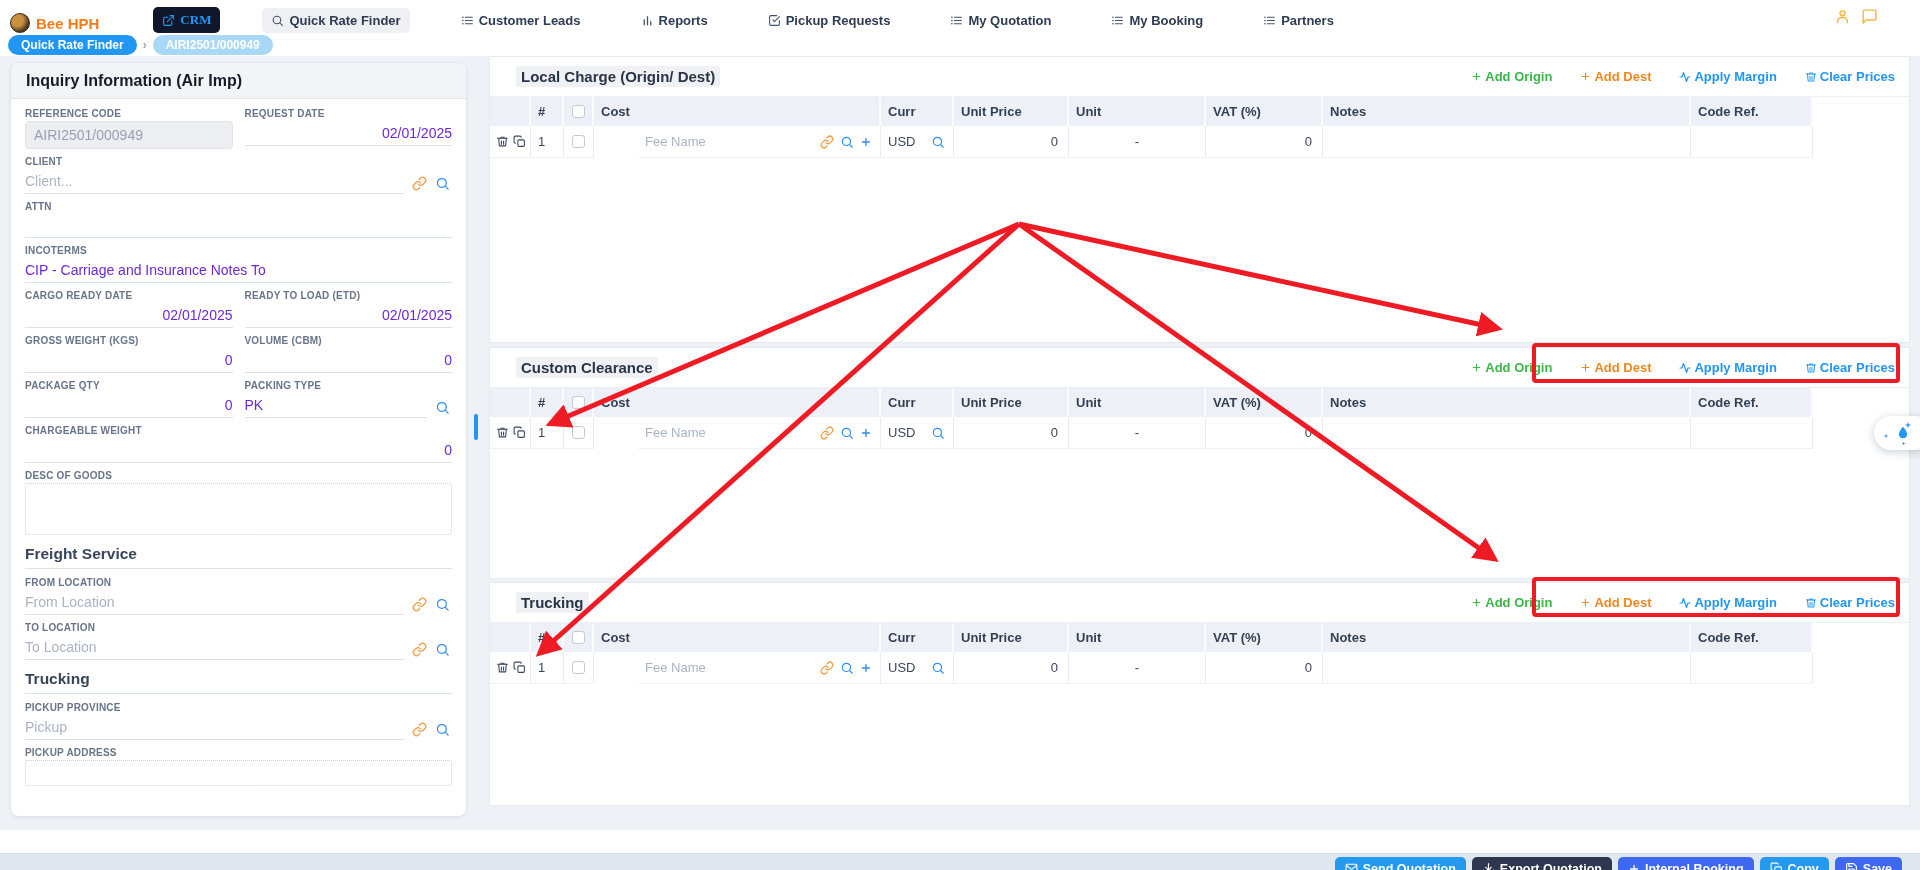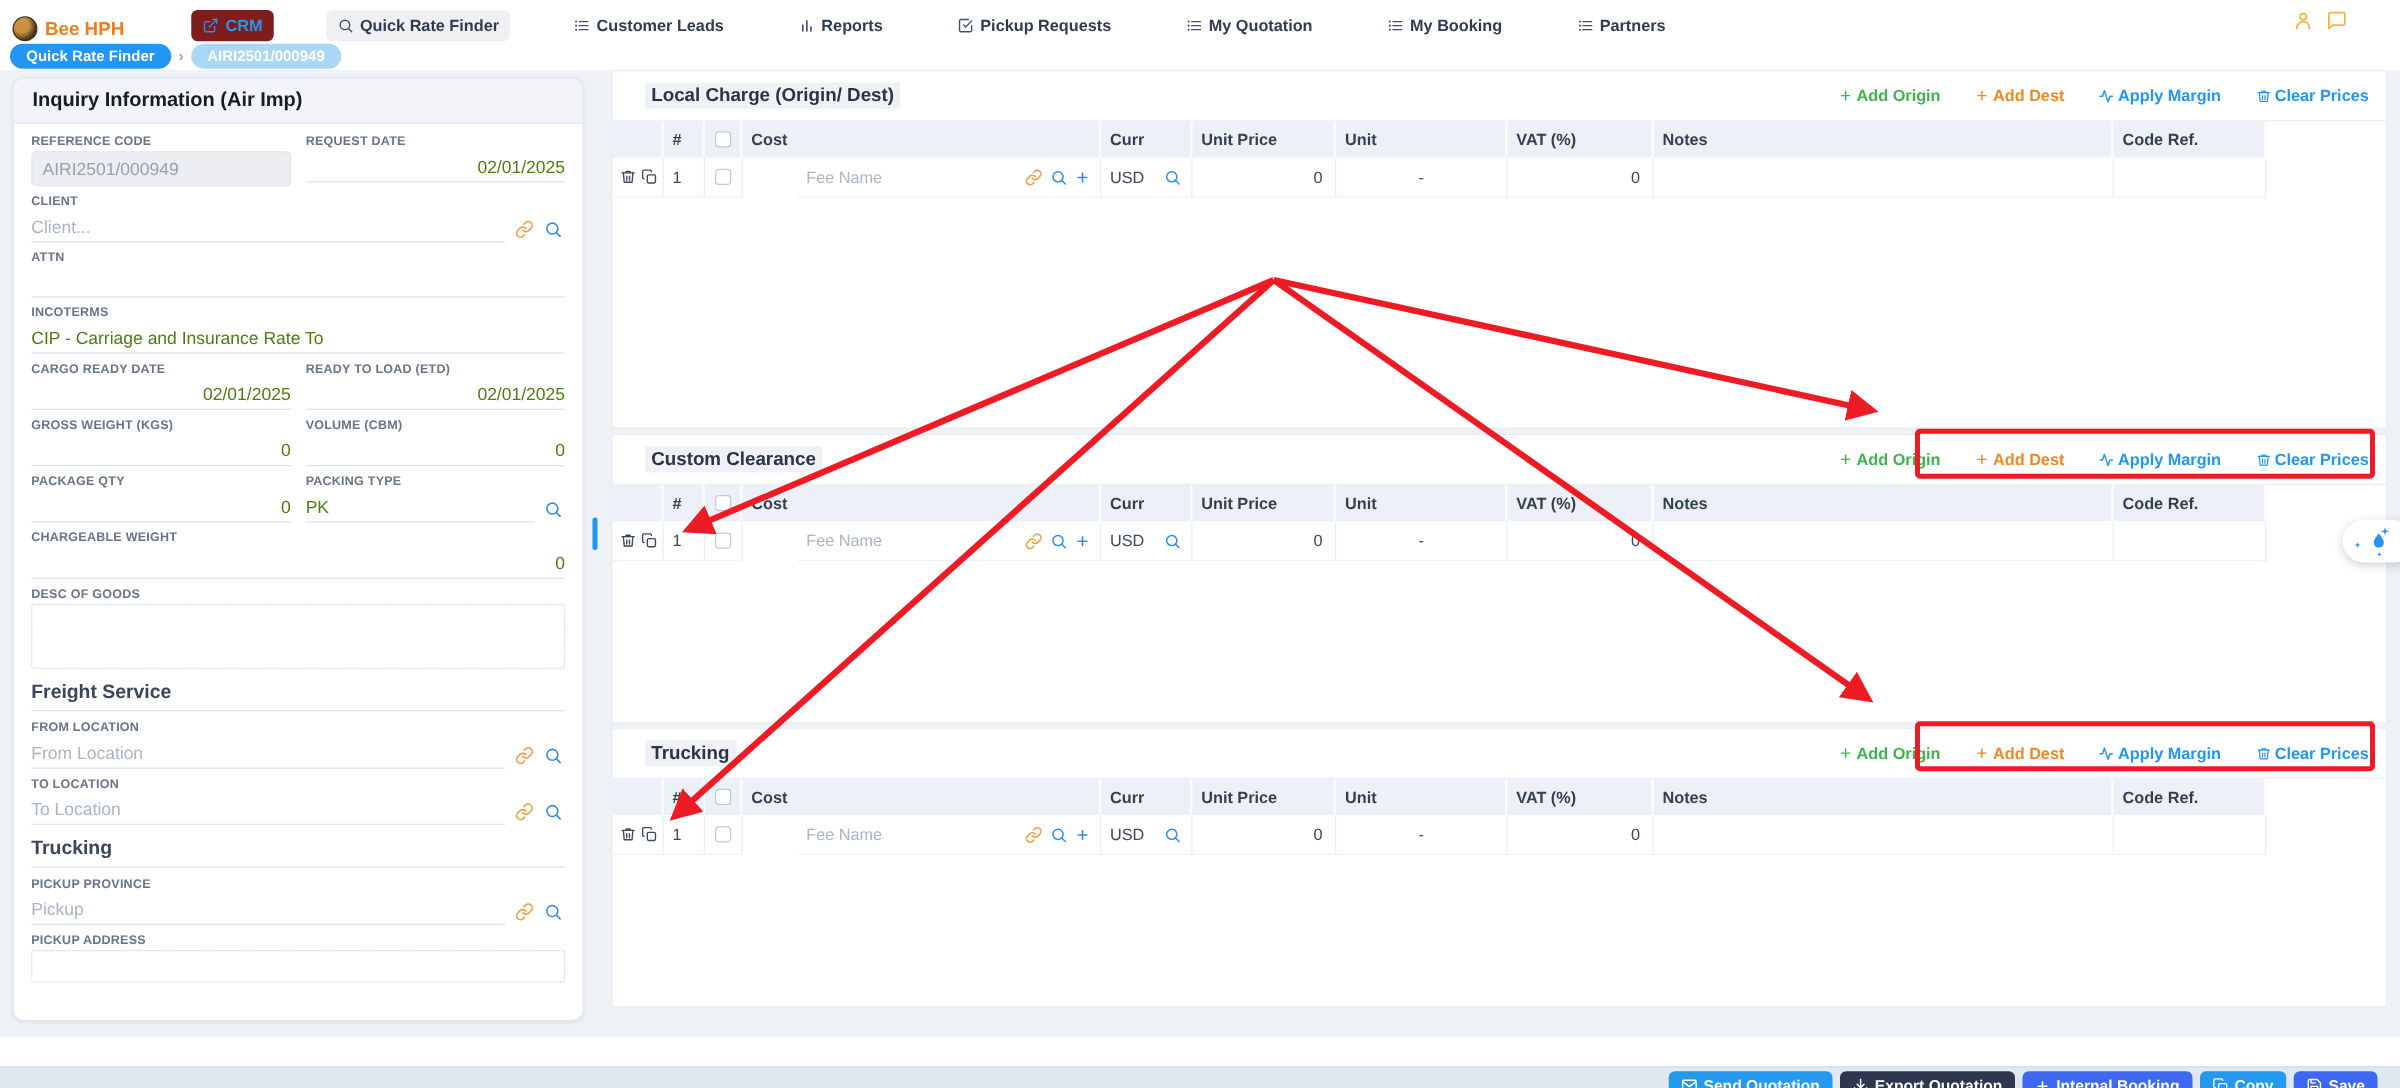--- a/index.html
+++ b/index.html
@@ -10,21 +10,21 @@
   
   .navbar { position:absolute; left:0; top:0; width:1920px; height:33px; background:#fff;
     display:flex; align-items:flex-end; padding-left:10px; z-index:5;gap:38px; }
   .brand { display:flex; align-items:center; gap:6px; margin-right:14px; }
   .brand-logo { width:20px; height:20px; border-radius:50%;
     background:radial-gradient(circle at 35% 35%, #c9923f 0 35%, #4a3620 70%); border:1px solid #3a2b17; }
   .brand-name { color:#f07d1a; font-weight:700; font-size:15px; }
   .nav-item { display:flex; align-items:center; gap:5px; padding:5px 9px; margin:0 2px;
     border-radius:5px; font-size:13px; font-weight:600; color:#2f3b52; cursor:pointer; white-space:nowrap; }
   .nav-item .ic { color:#44506a; }
-  .nav-item.crm { color:#2196f3; background:#7f1d1d; }
+  .nav-item.crm { color:#2196f3; background:#0f172a;font-family:Liberation Serif, serif; }
   .nav-item.crm .ic { color:#2196f3; }
   .nav-item.active { background:#eef0f3; }
   .nav-right { position:absolute; right:42px; top:0; height:33px; display:flex; align-items:center; gap:10px; color:#f5b63f; }
 
   
   .breadcrumb { position:absolute; left:8px; top:35px; display:flex; align-items:center; gap:6px; z-index:5; }
   .bc-pill { font-size:12px; font-weight:700; color:#fff; padding:3px 13px; border-radius:12px; }
   .bc-root { background:#2196f3; }
   .bc-sep { color:#98a3b5; font-size:12px; font-weight:700; }
   .bc-current { background:#a9d7f6; }
@@ -42,21 +42,21 @@
   
   .card { position:absolute; left:10px; top:62px; width:457px; height:755px; background:#fff;
     border:1px solid #e2e7ee; border-radius:9px; box-shadow:0 1px 3px rgba(40,60,90,.07); overflow:hidden; z-index:4; }
   .card-header { height:36px; background:#f2f4f7; border-bottom:1px solid #e2e7ee; line-height:36px;
     padding-left:15px; font-size:16px; font-weight:700; color:#161c28; }
   .card-body { padding:9px 14px 0 14px; }
   .two-col { display:grid; grid-template-columns:1fr 1fr; column-gap:12px; }
   .field { margin-bottom:7px; }
   .f-label { font-size:10px; font-weight:600; color:#67748a; letter-spacing:.2px; margin-bottom:2px; }
   .f-line { display:flex; align-items:flex-end; }
-  .f-value { flex:1; min-height:24px; line-height:24px; font-size:14px; color:#4d7c0f;
+  .f-value { flex:1; min-height:24px; line-height:24px; font-size:14px; color:#6d28d9;
     border-bottom:1px solid #dde2ea; }
   .ph { color:#aab4c4; }
   .ta-r { text-align:right; }
   .gray-input { background:#eceef2; border:1px solid #e0e4ea; border-radius:4px; color:#97a0b0;
     font-size:14px; padding:3px 8px; height:28px; line-height:20px; }
   .f-icons { display:flex; align-items:center; gap:8px; padding:0 2px 3px 8px; }
   .icon-link { color:#f0a04b; }
   .icon-search-blue { color:#2d8cf0; }
   .dotted-box { border:1px dotted #c7cfdb; border-radius:2px; height:52px; position:relative; }
   .sub-header { font-size:15.5px; font-weight:700; color:#39455a; border-bottom:1px solid #dde2ea;
@@ -274,21 +274,21 @@
       </div>
     </div>
 
     <div class="field">
       <div class="f-label">ATTN</div>
       <div class="f-value"></div>
     </div>
 
     <div class="field">
       <div class="f-label">INCOTERMS</div>
-      <div class="f-value">CIP - Carriage and Insurance Rate To</div>
+      <div class="f-value">CIP - Carriage and Insurance Notes To</div>
     </div>
 
     <div class="two-col">
       <div class="field">
         <div class="f-label">CARGO READY DATE</div>
         <div class="f-value ta-r">02/01/2025</div>
       </div>
       <div class="field">
         <div class="f-label">READY TO LOAD (ETD)</div>
         <div class="f-value ta-r">02/01/2025</div>

